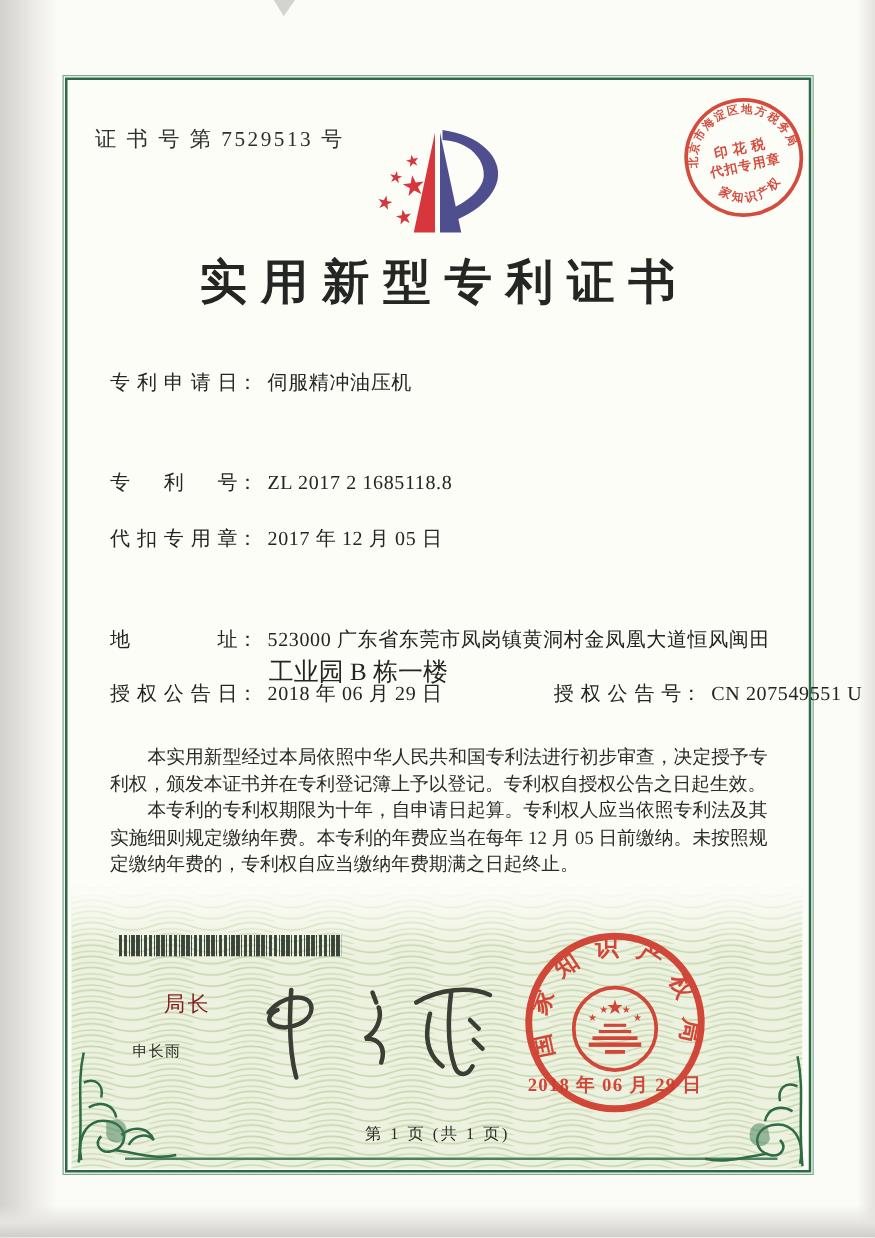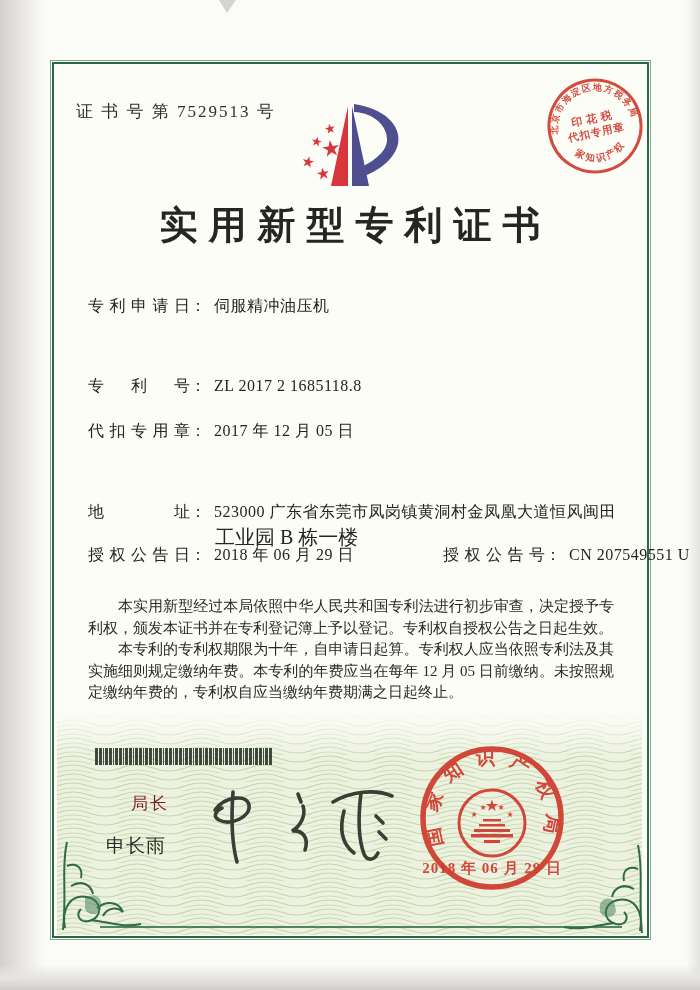--- a/index.html
+++ b/index.html
@@ -35,21 +35,21 @@
   .pair2{position:absolute;left:355px;top:0;}
   .bodytext{position:absolute;left:88px;top:576px;width:526px;
     font-size:15px;line-height:21.5px;color:#2c2a26;text-align:justify;margin-top:20px;}
   .bodytext p{margin:0;text-indent:2em;}
   .barcode{position:absolute;left:95px;top:748px;width:178px;height:17px;
     background:
       repeating-linear-gradient(90deg,#333d33 0 1px,rgba(0,0,0,0) 1px 2px),
       repeating-linear-gradient(90deg,#2c362e 0 2px,rgba(0,0,0,0) 2px 5px);
     opacity:.92;}
   .sig-title{position:absolute;left:107px;top:792px;font-size:17px;color:#7f1d1d;letter-spacing:2px;margin-left:24px;}
-  .sig-name{position:absolute;left:106px;top:833px;font-size:19px;color:#2a2a26;letter-spacing:1px;}
+  .sig-name{position:absolute;left:106px;top:833px;font-size:12px;color:#2a2a26;letter-spacing:1px;}
   .signature{position:absolute;left:195px;top:772px;}
   .office-seal{position:absolute;left:417px;top:743px;opacity:.92;}
   .tax-seal{position:absolute;left:543px;top:72px;opacity:.9;}
   .flourish-l{position:absolute;left:57px;top:838px;}
   .flourish-r{position:absolute;left:556px;top:843px;}
   .footer{position:absolute;left:0;top:898px;width:700px;text-align:center;
     font-size:13px;color:#2b2b28;letter-spacing:2px;}
   svg text{font-family:"Liberation Serif","DejaVu Serif",serif;}
 </style>
 </head>
@@ -208,14 +208,15 @@
     <g fill="none" stroke="#2f6b45" stroke-width="2" transform="translate(92,0) scale(-1,1)">
       <path d="M10,2 C4,30 10,52 6,90"></path>
       <path d="M8,88 C4,68 14,54 30,57 C46,60 46,78 32,81 C23,83 18,75 24,69"></path>
       <path d="M34,80 C52,82 66,88 84,84"></path>
       <path d="M14,46 C24,40 34,44 36,54"></path>
       <path d="M10,26 C20,22 26,28 24,38"></path>
     </g>
     <path d="M58,58 C50,52 42,58 44,68 C46,76 58,76 60,68 Z" fill="#3d7a54" opacity=".5"></path>
   </svg>
 
+  <div class="footer">第 1 页 (共 1 页)</div>
 
 </div>
 
 </body></html>

